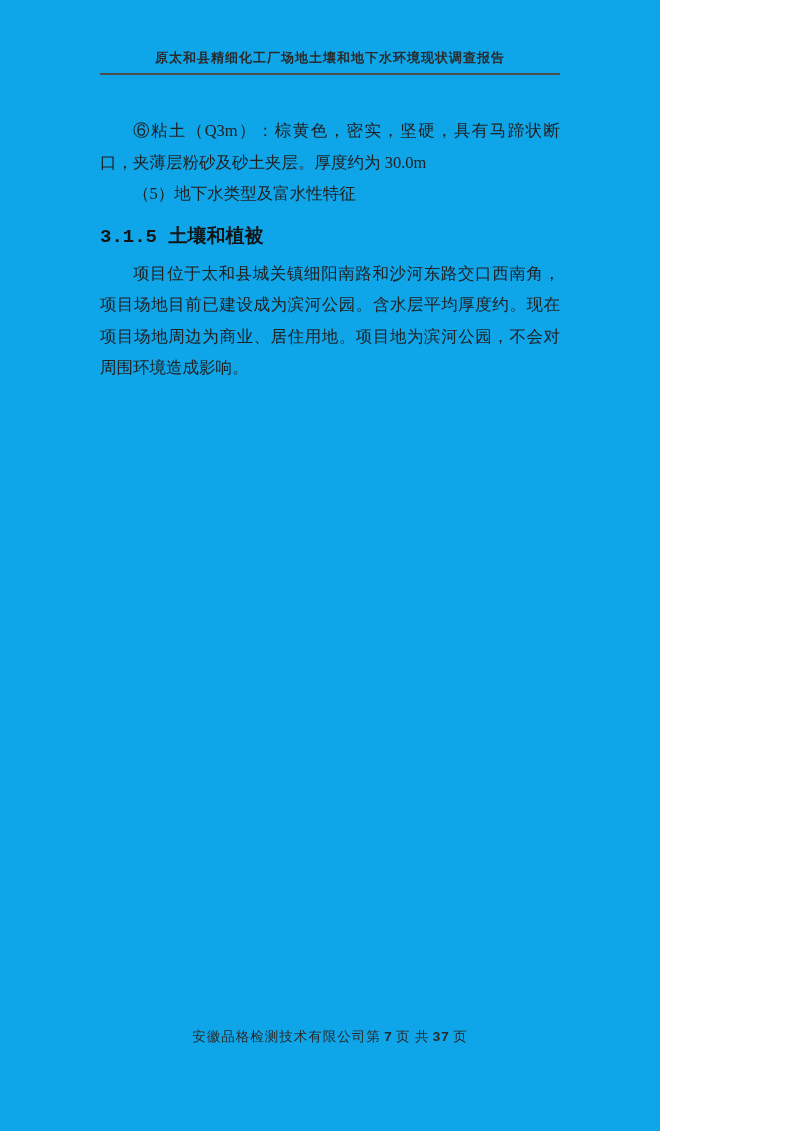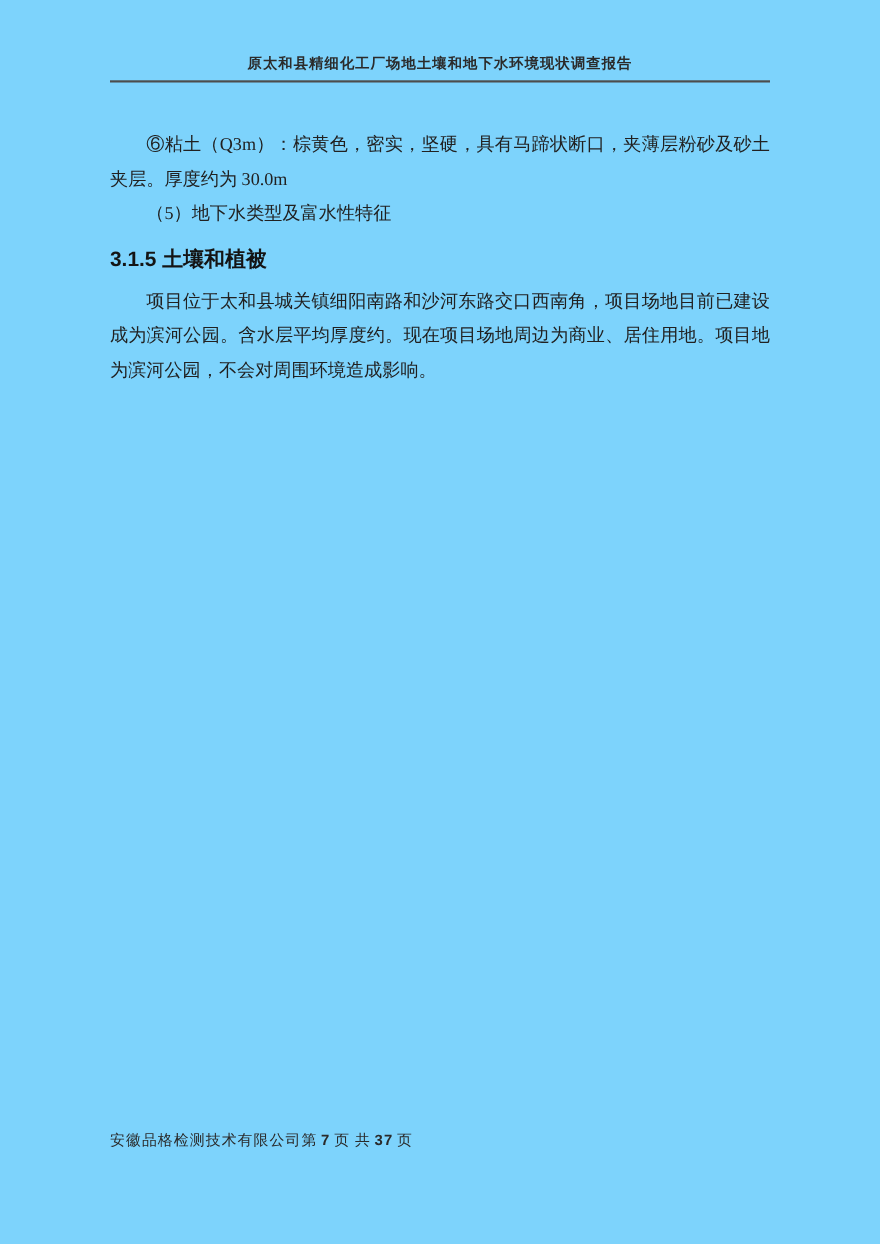--- a/index.html
+++ b/index.html
@@ -2,23 +2,23 @@
 <html lang="zh"><head>
 <meta charset="utf-8">
 <style>
   html, body {
     margin: 0;
     padding: 0;
     background: #ffffff;
   }
   .page {
     position: relative;
-    width: 800px;
+    width: 660px;
     height: 1131px;
-    background: #7dd3fc;
+    background: #0ea5e9;
     box-sizing: border-box;
     padding: 50px 100px 0 100px;
     font-family: "Liberation Serif", "DejaVu Serif", serif;
     color: #1f1f1f;
     overflow: hidden;
   }
   .page-header {
     text-align: center;
   }
   .header-title {
@@ -38,34 +38,34 @@
     text-align: justify;
   }
   .body-para {
     margin: 0;
     font-size: 16.5px;
     line-height: 31.5px;
     text-indent: 2em;
     color: #212121;
   }
   .section-heading {
-    font-family: Liberation Sans, sans-serif;
+    font-family: Liberation Mono, monospace;
     font-size: 19px;
     font-weight: bold;
     color: #141414;
     line-height: 26px;
     margin: 14px 0 8px 0;
   }
   .page-footer {
     position: absolute;
     left: 100px;
     right: 100px;
     top: 1028px;
     display: flex;
-    justify-content: flex-start;
+    justify-content: center;
     align-items: baseline;
     font-size: 13.5px;
     color: #2a2a2a;
   }
   .footer-company {
     letter-spacing: 1px;
   }
   .footer-page span {
     letter-spacing: 1px;
   }

